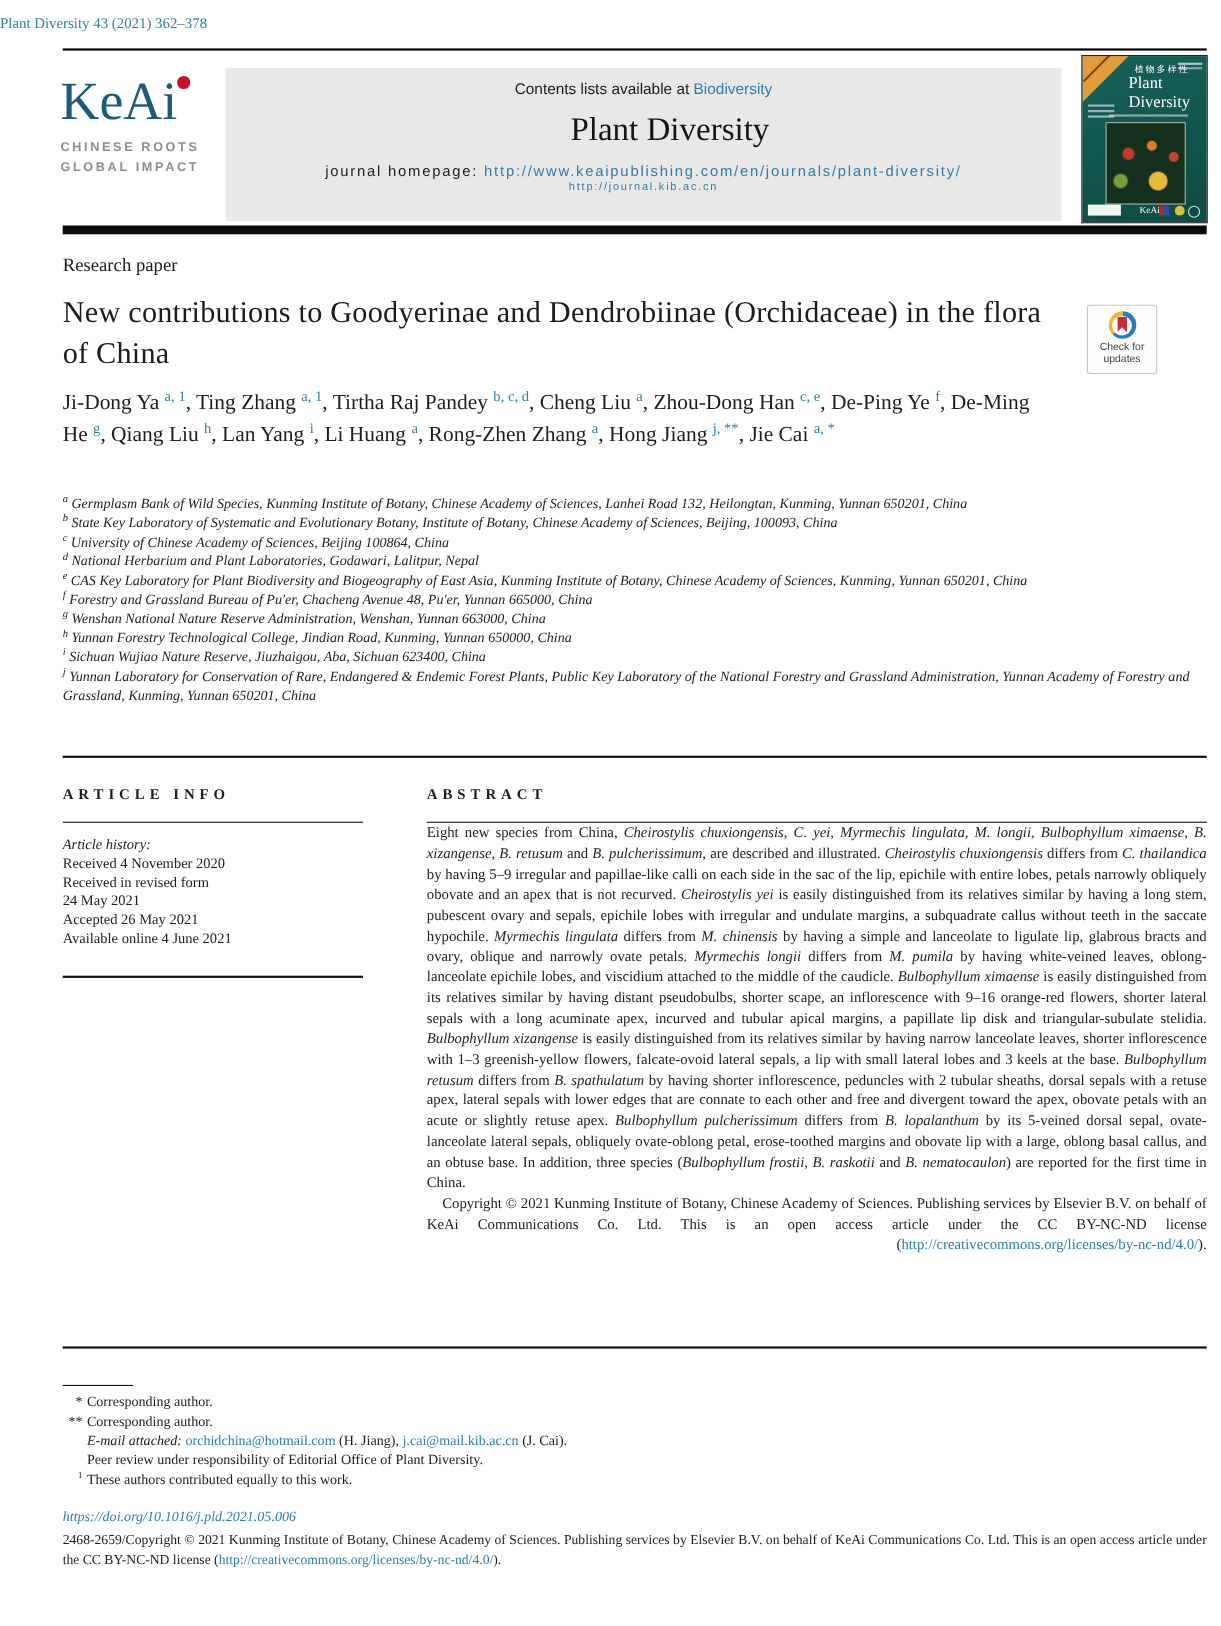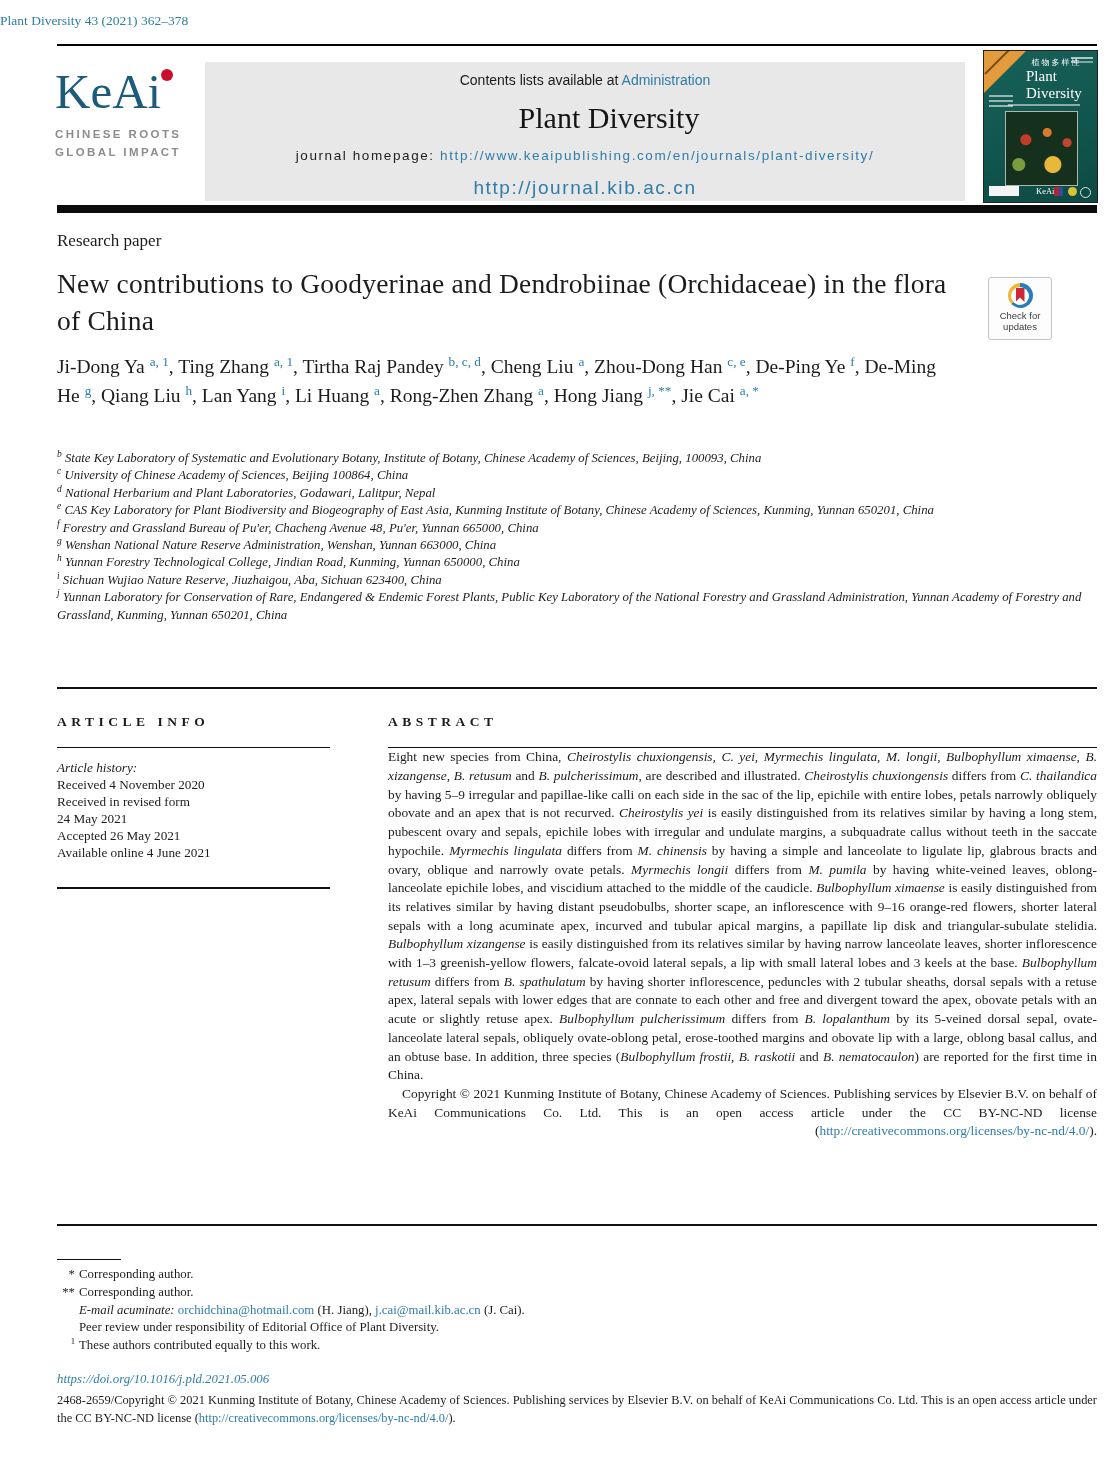--- a/index.html
+++ b/index.html
@@ -28,21 +28,21 @@
             background:#c8102e;}
   .keai-tags{margin-top:9px;font-family:var(--sans);font-size:11.5px;font-weight:bold;
              letter-spacing:2.4px;color:#8d8d8d;line-height:1.55;}
 
   
   .banner{position:absolute;left:205px;top:62px;width:760px;height:139px;background:#e8e8e8;
           text-align:center;font-family:var(--sans);}
   .banner-contents{margin-top:10px;font-size:14px;color:#1a1a1a;}
   .banner-title{margin-top:13px;font-family:var(--serif);font-size:30px;color:#141414;margin-left:48px;}
   .banner-home{margin-top:13px;font-size:13.5px;letter-spacing:1.6px;color:#222;}
-  .banner-home2{margin-top:14px;font-size:19px;letter-spacing:1.6px;}
+  .banner-home2{margin-top:2px;font-size:10px;letter-spacing:1.6px;}
 
   
   .cover{position:absolute;left:983px;top:50px;width:113px;height:151px;
          background:linear-gradient(160deg,#186158 0%,#11564e 55%,#0d4a43 100%);
          border:1px solid #222;overflow:hidden;}
   .cover-corner{position:absolute;top:0;left:0;width:42px;height:42px;background:#e39b3c;
                 clip-path:polygon(0 0,100% 0,0 100%);}
   .cover-corner-line{position:absolute;top:10px;left:-4px;width:34px;height:2px;background:#7a4d12;
                 transform:rotate(-45deg);}
   .cover-cn{position:absolute;top:6px;left:36px;right:4px;text-align:center;font-size:8px;
@@ -124,21 +124,21 @@
   <div class="keai">
     <div class="keai-word">KeAi</div>
     <div class="keai-dot"></div>
     <div class="keai-tags">
       <div>CHINESE ROOTS</div>
       <div>GLOBAL IMPACT</div>
     </div>
   </div>
 
   <div class="banner">
-    <div class="banner-contents"><span>Contents lists available at </span><span class="lnk">Administration</span></div>
+    <div class="banner-contents"><span>Contents lists available at </span><span class="lnk">Biodiversity</span></div>
     <div class="banner-title">Plant Diversity</div>
     <div class="banner-home"><span>journal homepage: </span><span class="lnk">http://www.keaipublishing.com/en/journals/plant-diversity/</span></div>
     <div class="banner-home banner-home2"><span class="lnk">http://journal.kib.ac.cn</span></div>
   </div>
 
   <div class="cover">
     <div class="cover-corner"></div>
     <div class="cover-corner-line"></div>
     <div class="cover-cn">植物多样性</div>
     <div class="cover-issn"></div>
@@ -173,20 +173,21 @@
     </div>
     <div class="badge-text">
       <div>Check for</div>
       <div>updates</div>
     </div>
   </div>
 
   <div class="authors"><span>Ji-Dong Ya </span><sup>a, 1</sup><span>, Ting Zhang </span><sup>a, 1</sup><span>, Tirtha Raj Pandey </span><sup>b, c, d</sup><span>, Cheng Liu </span><sup>a</sup><span>, Zhou-Dong Han </span><sup>c, e</sup><span>, De-Ping Ye </span><sup>f</sup><span>, De-Ming He </span><sup>g</sup><span>, Qiang Liu </span><sup>h</sup><span>, Lan Yang </span><sup>i</sup><span>, Li Huang </span><sup>a</sup><span>, Rong-Zhen Zhang </span><sup>a</sup><span>, Hong Jiang </span><sup>j, **</sup><span>, Jie Cai </span><sup>a, *</sup></div>
 
   <div class="affils">
+    <div class="affil"><sup>a</sup> <span>Germplasm Bank of Wild Species, Kunming Institute of Botany, Chinese Academy of Sciences, Lanhei Road 132, Heilongtan, Kunming, Yunnan 650201, China</span></div>
     <div class="affil"><sup>b</sup> <span>State Key Laboratory of Systematic and Evolutionary Botany, Institute of Botany, Chinese Academy of Sciences, Beijing, 100093, China</span></div>
     <div class="affil"><sup>c</sup> <span>University of Chinese Academy of Sciences, Beijing 100864, China</span></div>
     <div class="affil"><sup>d</sup> <span>National Herbarium and Plant Laboratories, Godawari, Lalitpur, Nepal</span></div>
     <div class="affil"><sup>e</sup> <span>CAS Key Laboratory for Plant Biodiversity and Biogeography of East Asia, Kunming Institute of Botany, Chinese Academy of Sciences, Kunming, Yunnan 650201, China</span></div>
     <div class="affil"><sup>f</sup> <span>Forestry and Grassland Bureau of Pu'er, Chacheng Avenue 48, Pu'er, Yunnan 665000, China</span></div>
     <div class="affil"><sup>g</sup> <span>Wenshan National Nature Reserve Administration, Wenshan, Yunnan 663000, China</span></div>
     <div class="affil"><sup>h</sup> <span>Yunnan Forestry Technological College, Jindian Road, Kunming, Yunnan 650000, China</span></div>
     <div class="affil"><sup>i</sup> <span>Sichuan Wujiao Nature Reserve, Jiuzhaigou, Aba, Sichuan 623400, China</span></div>
     <div class="affil"><sup>j</sup> <span>Yunnan Laboratory for Conservation of Rare, Endangered &amp; Endemic Forest Plants, Public Key Laboratory of the National Forestry and Grassland Administration, Yunnan Academy of Forestry and Grassland, Kunming, Yunnan 650201, China</span></div>
   </div>
@@ -219,21 +220,21 @@
 
   <div class="footnotes">
     <div class="fn-line">
       <span class="fn-marker">*</span>
       <span>Corresponding author.</span>
     </div>
     <div class="fn-line">
       <span class="fn-marker">**</span>
       <span>Corresponding author.</span>
     </div>
-    <div class="fn-indent"><span class="it">E-mail acuminate: </span><span class="lnk">orchidchina@hotmail.com</span><span> (H. Jiang), </span><span class="lnk">j.cai@mail.kib.ac.cn</span><span> (J. Cai).</span></div>
+    <div class="fn-indent"><span class="it">E-mail attached: </span><span class="lnk">orchidchina@hotmail.com</span><span> (H. Jiang), </span><span class="lnk">j.cai@mail.kib.ac.cn</span><span> (J. Cai).</span></div>
     <div class="fn-indent">Peer review under responsibility of Editorial Office of Plant Diversity.</div>
     <div class="fn-line">
       <span class="fn-marker"><sup>1</sup></span>
       <span>These authors contributed equally to this work.</span>
     </div>
   </div>
 
   <div class="footer-doi lnk">https://doi.org/10.1016/j.pld.2021.05.006</div>
   <div class="footer-copy"><span>2468-2659/Copyright © 2021 Kunming Institute of Botany, Chinese Academy of Sciences. Publishing services by Elsevier B.V. on behalf of KeAi Communications Co. Ltd. This is an open access article under the CC BY-NC-ND license (</span><span class="lnk">http://creativecommons.org/licenses/by-nc-nd/4.0/</span><span>).</span></div>
 

